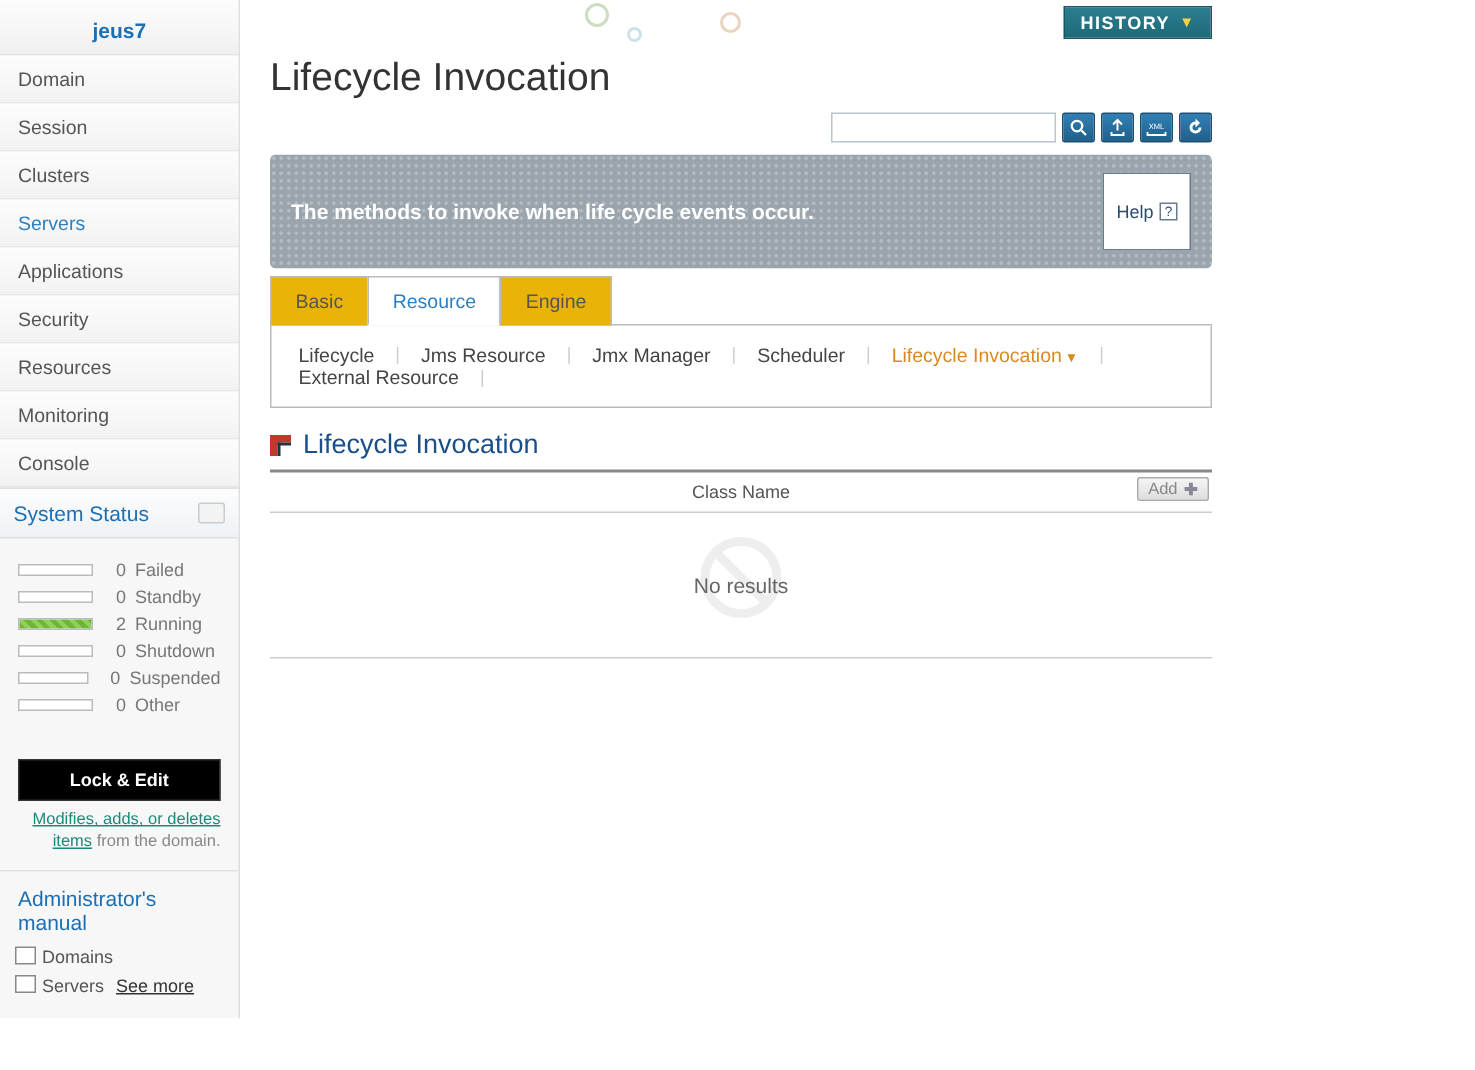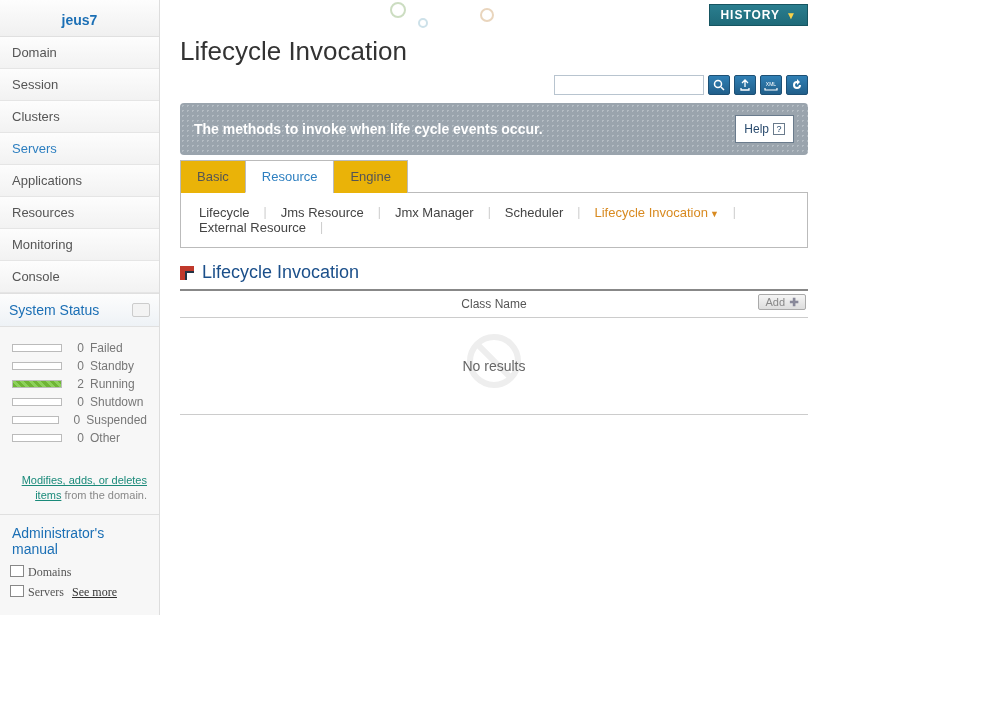--- a/index.html
+++ b/index.html
@@ -26,41 +26,41 @@
 .status-count { width: 14px; text-align:right; margin-right:6px; }
 
 .btn-block { padding: 10px 12px; text-align:center; }
 .btn-dark { display:block; width:100%; background:#000; color:#fff; border:1px solid #333; padding:6px 0; margin:5px 0; font-size:12px; font-weight:bold; cursor:pointer; }
 .hint-link { color:#1a8a7a; text-decoration:underline; }
 .hint-text { color:#888; font-size:11px; margin-top:4px; line-height:1.4;text-align:right; }
 
 .manual-block { padding: 10px 12px; border-top:1px solid #e0e0e0; }
 .manual-title { color:#1b6fb5; font-size:14px; margin-bottom:8px; }
 .manual-list { list-style:none; color:#555; }
-.manual-list li { margin:5px 0;font-family:Liberation Serif, serif; }
+.manual-list li { margin:5px 0; }
 .manual-icon { display:inline-block; width:12px; height:10px; border:1px solid #888; margin-right:4px; position:relative; }
 .manual-icon::before{ content:''; position:absolute; left:-3px; top:-2px; width:12px; height:10px; border:1px solid #888; background:#fff; }
 .see-more { text-decoration:underline; color:#333; margin-left:8px; cursor:pointer; }
 
 
 .main { flex:1; padding: 0 10px 20px 20px; position:relative; }
 
 .topbar { display:flex; justify-content:flex-end; align-items:center; height:22px; margin-top:4px; }
 .history-btn { background: linear-gradient(#2a7e8f,#1f6a79); color:#fff; font-weight:bold; padding:3px 10px; border:1px solid #165561; font-size:12px; display:flex; align-items:center; cursor:pointer; letter-spacing:1px; }
 .history-btn .chev { margin-left:6px; color:#f7d24a; font-size:10px; }
 
 .page-title { font-size: 26px; font-weight: normal; color: #333; margin: 10px 0 8px; }
 
 .toolbar-row { display:flex; justify-content:flex-end; align-items:center; margin: 4px 0 8px; gap:4px; }
 .search-input { width:150px; height:20px; border:1px solid #b8c4cf; padding:0 4px; }
 .icon-btn { width:22px; height:20px; background: linear-gradient(#3080b5,#215f8a); border:1px solid #1d5075; display:flex; align-items:center; justify-content:center; cursor:pointer; color:#fff; font-size:10px; border-radius:2px; }
 
 .banner { background: #9aa4ad; background-image: radial-gradient(#b4bcc3 1px, transparent 1px); background-size:5px 5px; padding:12px 14px; border-radius:4px; display:flex; justify-content:space-between; align-items:center; }
 .banner-text { color:#fff; font-weight:bold; font-size:14px; }
-.help-btn { background:#fff; border:1px solid #6a7b8c; padding:6px 8px; font-size:12px; color:#2a4b6e; cursor:pointer; display:flex; align-items:center; gap:4px;justify-content:center; }
+.help-btn { background:#fff; border:1px solid #6a7b8c; padding:18px 8px; font-size:12px; color:#2a4b6e; cursor:pointer; display:flex; align-items:center; gap:4px;justify-content:center; }
 .help-q { border:1px solid #6a7b8c; width:12px; height:12px; display:inline-flex; align-items:center; justify-content:center; font-size:9px; }
 
 .tabs { display:flex; border-bottom:1px solid #bbb; margin-top:4px; }
 .tab { padding:8px 16px; border:1px solid #bbb; border-bottom:none; margin-right:-1px; background:#eab308; color:#555; cursor:pointer; font-size:13px; position:relative; top:1px; }
 .tab.active { background:#fff; color:#2d7fc0; border-bottom:1px solid #fff; }
 
 .subtabs { border:1px solid #bbb; border-top:none; padding:12px 14px; display:flex; flex-wrap:wrap; gap:0; }
 .subtab { color:#444; padding:0 4px; cursor:pointer; font-size:13px; }
 .subtab.active { color:#d88a20; }
 .subtab.active .carrot { color:#d88a20; font-size:9px; margin-left:2px; }
@@ -93,20 +93,21 @@
   <aside class="sidebar">
     <div class="sidebar-header">
       <a href="#">jeus7</a>
     </div>
     <ul class="nav-list">
       <li>Domain</li>
       <li>Session</li>
       <li>Clusters</li>
       <li class="active">Servers</li>
       <li>Applications</li>
+      <li>Security</li>
       <li>Resources</li>
       <li>Monitoring</li>
       <li>Console</li>
     </ul>
 
     <div class="section-header">
       <span>System Status</span>
       <span class="status-icon"></span>
     </div>
     <div class="status-block">
@@ -136,20 +137,21 @@
           <span>Suspended</span>
         </div>
       <div class="status-row">
           <span class="status-bar"></span>
           <span class="status-count">0</span>
           <span>Other</span>
         </div>
     </div>
 
     <div class="btn-block">
+      <button class="btn-dark">Lock &amp; Edit</button>
       <div class="hint-text">
         <a href="#" class="hint-link">Modifies, adds, or deletes items</a><span> from the domain.</span>
       </div>
     </div>
 
     <div class="manual-block">
       <div class="manual-title">Administrator's manual</div>
       <ul class="manual-list">
         <li><span class="manual-icon"></span><span>Domains</span></li>
         <li><span class="manual-icon"></span><span>Servers</span><span class="see-more">See more</span></li>

